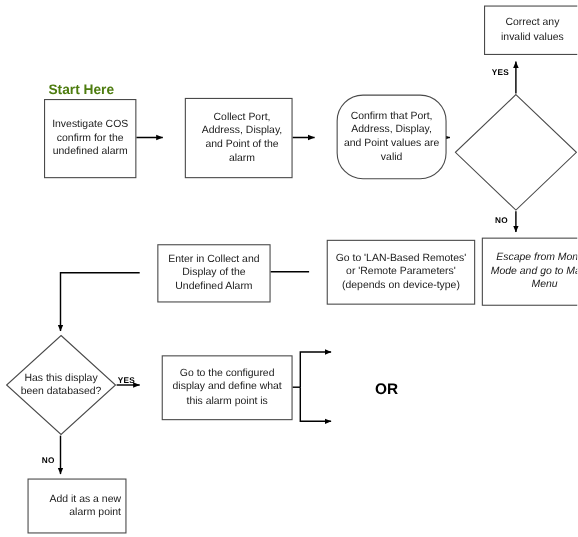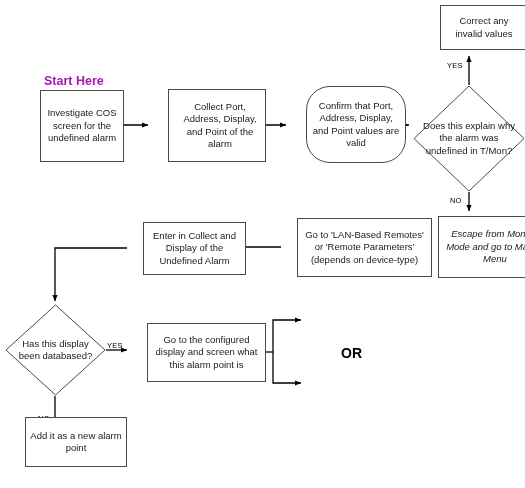--- a/index.html
+++ b/index.html
@@ -55,31 +55,31 @@
     height: 100%;
   }
   .diamond-label {
     position: relative;
     z-index: 2;
     padding: 0 10px;
   }
   .edge-label {
     position: absolute;
     font-size: 7.5px;
-    font-weight: normal;
+    font-weight: bold;
     color: #000000;
     letter-spacing: 0.2px;
     font-family: "Liberation Sans", sans-serif;
     white-space: nowrap;
   }
   .start-label {
     position: absolute;
     font-size: 12.5px;
     font-weight: bold;
-    color: #a21caf;
+    color: #4d7c0f;
     font-family: "Liberation Sans", sans-serif;
     white-space: nowrap;
   }
   .or-label {
     position: absolute;
     font-size: 14px;
     font-weight: bold;
     color: #000000;
     font-family: "Liberation Sans", sans-serif;
     white-space: nowrap;
@@ -120,36 +120,35 @@
 
       <path d="M250,352 L273,352"></path>
       <path d="M273,352 L273,320 L301,320" marker-end="url(#arrow)"></path>
       <path d="M273,352 L273,383 L301,383" marker-end="url(#arrow)"></path>
     </g>
   </svg>
 
   <div class="start-label" style="left:44px; top:74px;">Start Here</div>
 
   <div class="node box" style="left:24px; top:90px; width:84px; height:72px;">
-    <span>Investigate COS screen for the undefined alarm</span>
+    <span>Investigate COS confirm for the undefined alarm</span>
   </div>
 
   <div class="node box" style="left:152px; top:89px; width:98px; height:73px;padding-left:10px;">
     <span>Collect Port, Address, Display, and Point of the alarm</span>
   </div>
 
   <div class="node box" style="left:290px; top:86px; width:100px; height:77px;border-radius:24px;">
     <span>Confirm that Port, Address, Display, and Point values are valid</span>
   </div>
 
   <div class="node diamond" style="left:413px; top:85px; width:112px; height:107px;">
     <svg class="diamond-shape" viewBox="0 0 112 107" preserveAspectRatio="none">
       <polygon points="56,1 111,53.5 56,106 1,53.5" fill="#ffffff" stroke="#4a4a4a" stroke-width="1"></polygon>
     </svg>
-    <span class="diamond-label">Does this explain why the alarm was undefined in T/Mon?</span>
   </div>
 
   <div class="node box" style="left:424px; top:5px; width:88px; height:45px;">
     <span>Correct any invalid values</span>
   </div>
 
   <div class="edge-label" style="left:447px; top:61px;">YES</div>
   <div class="edge-label" style="left:450px; top:196px;">NO</div>
 
   <div class="node box" style="left:422px; top:216px; width:114px; height:62px;font-style:italic;">
@@ -168,24 +167,24 @@
     <svg class="diamond-shape" viewBox="0 0 101 92" preserveAspectRatio="none">
       <polygon points="50.5,1 100,46 50.5,91 1,46" fill="#ffffff" stroke="#4a4a4a" stroke-width="1"></polygon>
     </svg>
     <span class="diamond-label">Has this display been databased?</span>
   </div>
 
   <div class="edge-label" style="left:107px; top:341px;">YES</div>
   <div class="edge-label" style="left:38px; top:414px;">NO</div>
 
   <div class="node box" style="left:131px; top:323px; width:119px; height:59px;">
-    <span>Go to the configured display and screen what this alarm point is</span>
+    <span>Go to the configured display and define what this alarm point is</span>
   </div>
 
 
   <div class="or-label" style="left:341px; top:345px;">OR</div>
 
 
-  <div class="node box" style="left:9px; top:417px; width:102px; height:50px;">
+  <div class="node box" style="left:9px; top:435px; width:90px; height:50px;text-align:right;">
     <span>Add it as a new alarm point</span>
   </div>
 
 </div>
 
 </body></html>

